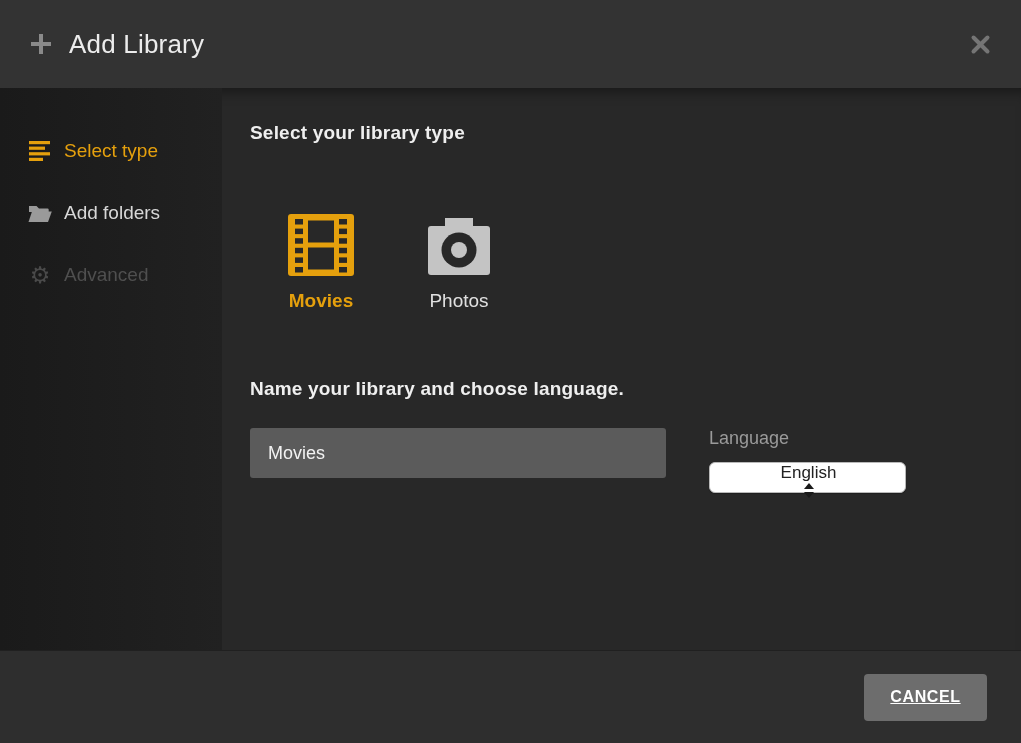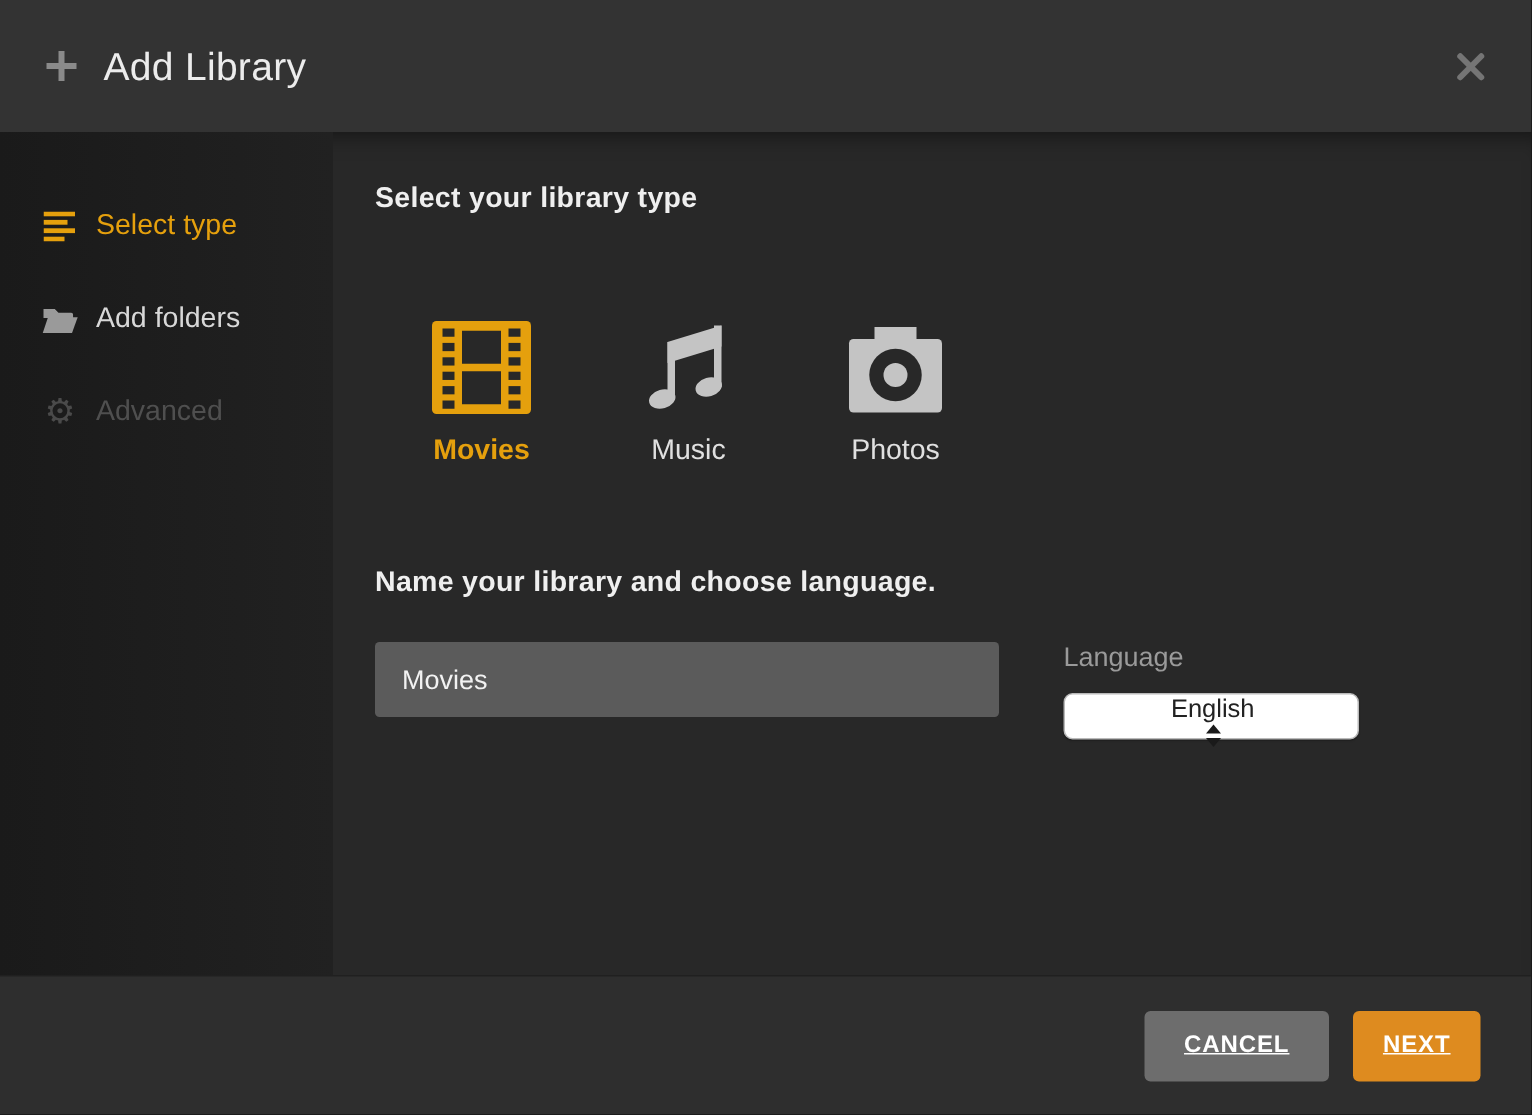--- a/index.html
+++ b/index.html
@@ -183,32 +183,20 @@
                   <rect x="51" y="53" width="8" height="5.5"></rect>
                   <rect x="20" y="6.5" width="26" height="22"></rect>
                   <rect x="20" y="33.5" width="26" height="22"></rect>
                 </g>
               </svg>
           </span>
           <span class="l-label">Movies</span>
         </div>
 
 
-        <div class="lib-item lib-mu">
-          <span class="l-icon">
-            <svg width="60" height="64" viewBox="0 0 60 64" fill="#c4c4c4">
-                <polygon points="16,16 52,5 52,19 16,30"></polygon>
-                <rect x="16" y="16" width="5" height="38"></rect>
-                <rect x="47" y="5" width="5" height="41"></rect>
-                <ellipse cx="12.5" cy="54" rx="9" ry="6.2" transform="rotate(-16 12.5 54)"></ellipse>
-                <ellipse cx="43.5" cy="46" rx="9" ry="6.2" transform="rotate(-16 43.5 46)"></ellipse>
-              </svg>
-          </span>
-          <span class="l-label">Music</span>
-        </div>
 
         <div class="lib-item lib-ph">
           <span class="l-icon">
             <svg width="64" height="58" viewBox="0 0 64 58">
                 <rect x="18" y="0" width="28" height="11" fill="#c4c4c4"></rect>
                 <rect x="1" y="8" width="62" height="49" rx="3" fill="#c4c4c4"></rect>
                 <circle cx="32" cy="32" r="17.5" fill="#282828"></circle>
                 <circle cx="32" cy="32" r="8" fill="#c4c4c4"></circle>
               </svg>
           </span>
@@ -234,16 +222,15 @@
             </span>
           </div>
         </div>
       </div>
 
     </div>
   </div>
 
   <div class="footer">
     <button class="btn btn-cancel">CANCEL</button>
-    <button class="btn btn-next">NEXT</button>
   </div>
 
 </div>
 
 </body></html>

